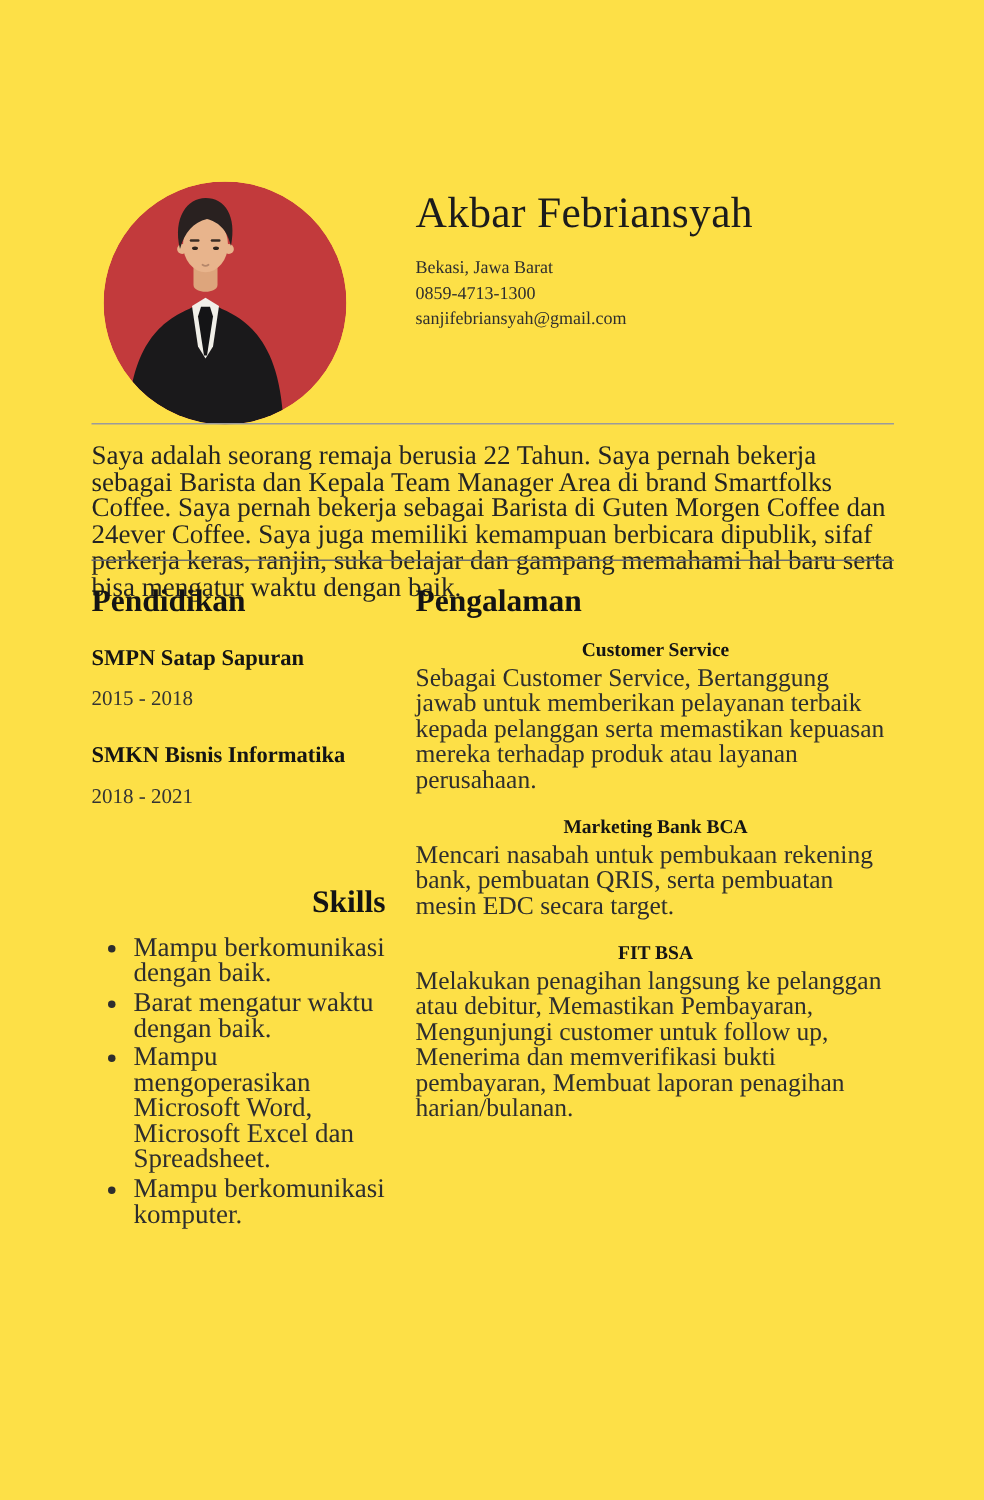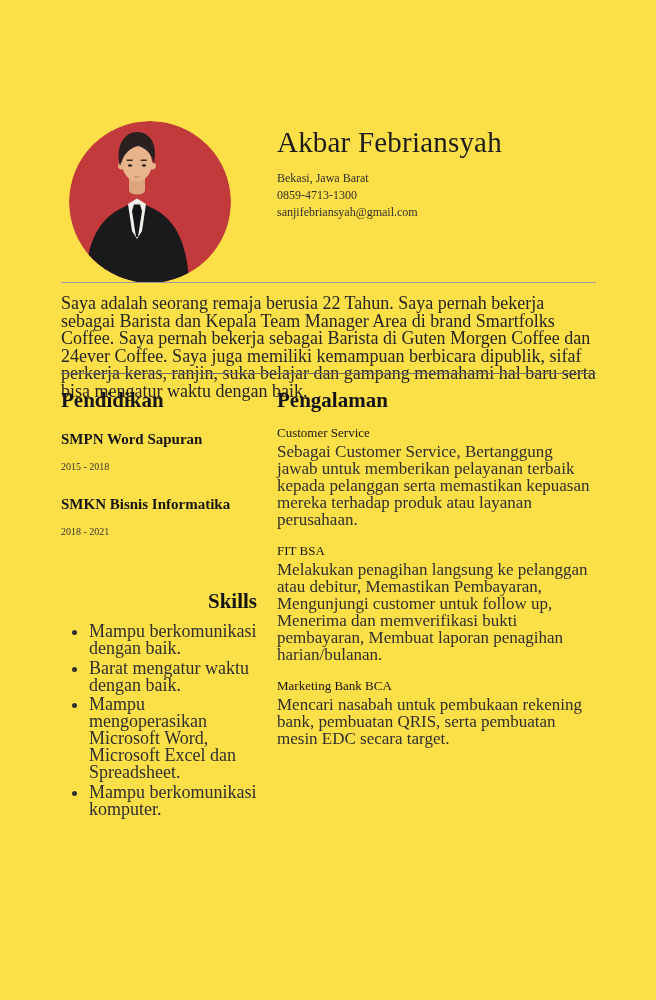--- a/index.html
+++ b/index.html
@@ -38,30 +38,30 @@
   .columns { position: absolute; left: 61px; top: 391px; width: 536px; display: flex; }
   .col-left  { width: 196px; margin-right: 20px; flex: none; }
   .col-right { flex: 1; }
 
   h2.section-heading {
     margin: 0; font-size: 21px; font-weight: 700; color: #141414; line-height: 19px;
   }
   .edu-item h3 {
     margin: 20px 0 0 0; font-size: 15px; font-weight: 700; color: #141414; line-height: 18px;
   }
-  .edu-item .period { margin-top: 11px; font-size: 10px; line-height: 16px; color: #333333; }
+  .edu-item .period { margin-top: 11px; font-size: 14px; line-height: 16px; color: #333333; }
 
   .skills-heading { margin-top: 52px !important; text-align: right; }
   .skills-list { margin: 12px 0 0 0; padding-left: 28px; }
   .skills-list li {
     font-size: 18px; line-height: 17px; color: #2e2e2e; margin-bottom: 2.5px;
   }
 
   .job { margin-top: 15px; }
-  .job h3 { margin: 0 0 3px 0; font-size: 13px; font-weight: 400; color: #141414; line-height: 15px; }
+  .job h3 { margin: 0 0 3px 0; font-size: 13px; font-weight: 700; color: #141414; line-height: 15px; text-align: center; }
   .job p  { margin: 0; font-size: 17px; line-height: 17px; color: #2e2e2e; }
 </style>
 </head>
 <body>
 
 <div class="page">
 
   <header class="header">
     <div class="avatar">
       <svg viewBox="0 0 162 162" aria-hidden="true">
@@ -110,21 +110,21 @@
   <p class="summary">Saya adalah seorang remaja berusia 22 Tahun. Saya pernah bekerja sebagai Barista dan Kepala Team Manager Area di brand Smartfolks Coffee. Saya pernah bekerja sebagai Barista di Guten Morgen Coffee dan 24ever Coffee. Saya juga memiliki kemampuan berbicara dipublik, sifaf perkerja keras, ranjin, suka belajar dan gampang memahami hal baru serta bisa mengatur waktu dengan baik.</p>
 
   <hr class="divider divider-bottom">
 
   <div class="columns">
 
     <div class="col-left">
       <h2 class="section-heading">Pendidikan</h2>
 
       <div class="edu-item">
-        <h3>SMPN Word Sapuran</h3>
+        <h3>SMPN Satap Sapuran</h3>
         <div class="period">2015 - 2018</div>
       </div>
 
       <div class="edu-item">
         <h3>SMKN Bisnis Informatika</h3>
         <div class="period">2018 - 2021</div>
       </div>
 
       <h2 class="section-heading skills-heading">Skills</h2>
       <ul class="skills-list">
@@ -137,24 +137,24 @@
 
     <div class="col-right">
       <h2 class="section-heading">Pengalaman</h2>
 
       <div class="job">
         <h3>Customer Service</h3>
         <p>Sebagai Customer Service, Bertanggung jawab untuk memberikan pelayanan terbaik kepada pelanggan serta memastikan kepuasan mereka terhadap produk atau layanan perusahaan.</p>
       </div>
 
       <div class="job">
-        <h3>FIT BSA</h3>
-        <p>Melakukan penagihan langsung ke pelanggan atau debitur, Memastikan Pembayaran, Mengunjungi customer untuk follow up, Menerima dan memverifikasi bukti pembayaran, Membuat laporan penagihan harian/bulanan.</p>
+        <h3>Marketing Bank BCA</h3>
+        <p>Mencari nasabah untuk pembukaan rekening bank, pembuatan QRIS, serta pembuatan mesin EDC secara target.</p>
       </div>
 
       <div class="job">
-        <h3>Marketing Bank BCA</h3>
-        <p>Mencari nasabah untuk pembukaan rekening bank, pembuatan QRIS, serta pembuatan mesin EDC secara target.</p>
+        <h3>FIT BSA</h3>
+        <p>Melakukan penagihan langsung ke pelanggan atau debitur, Memastikan Pembayaran, Mengunjungi customer untuk follow up, Menerima dan memverifikasi bukti pembayaran, Membuat laporan penagihan harian/bulanan.</p>
       </div>
     </div>
 
   </div>
 </div>
 
 </body></html>

